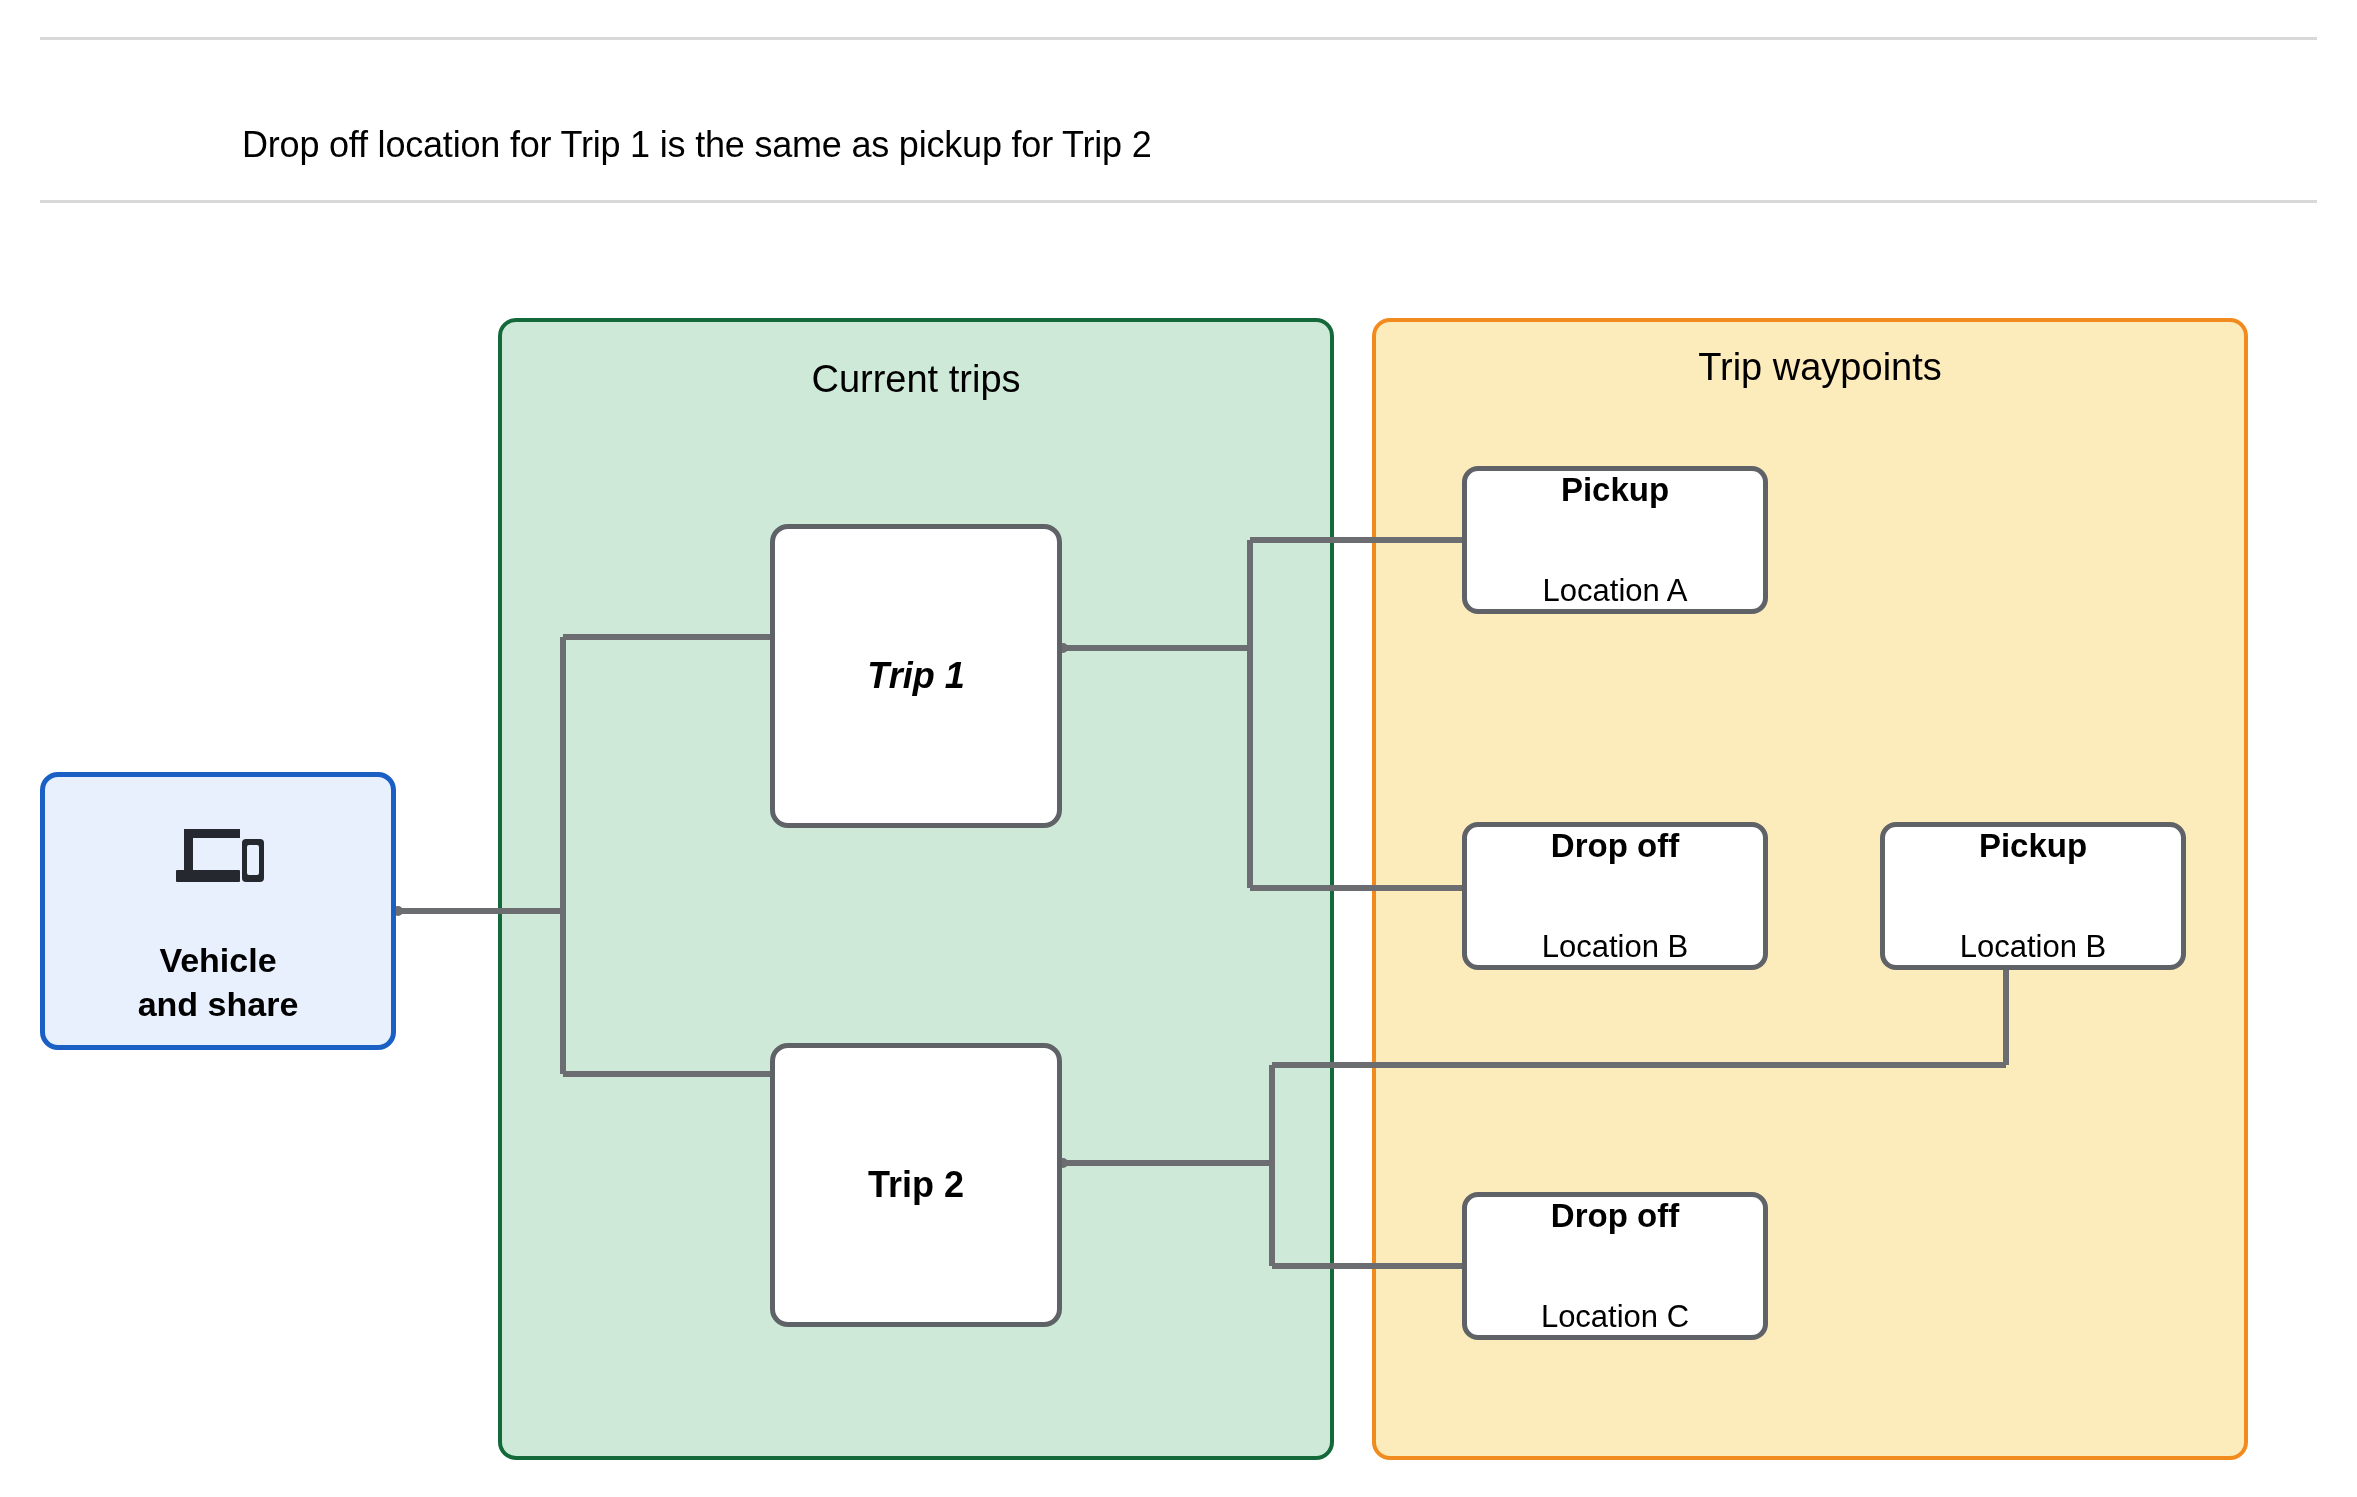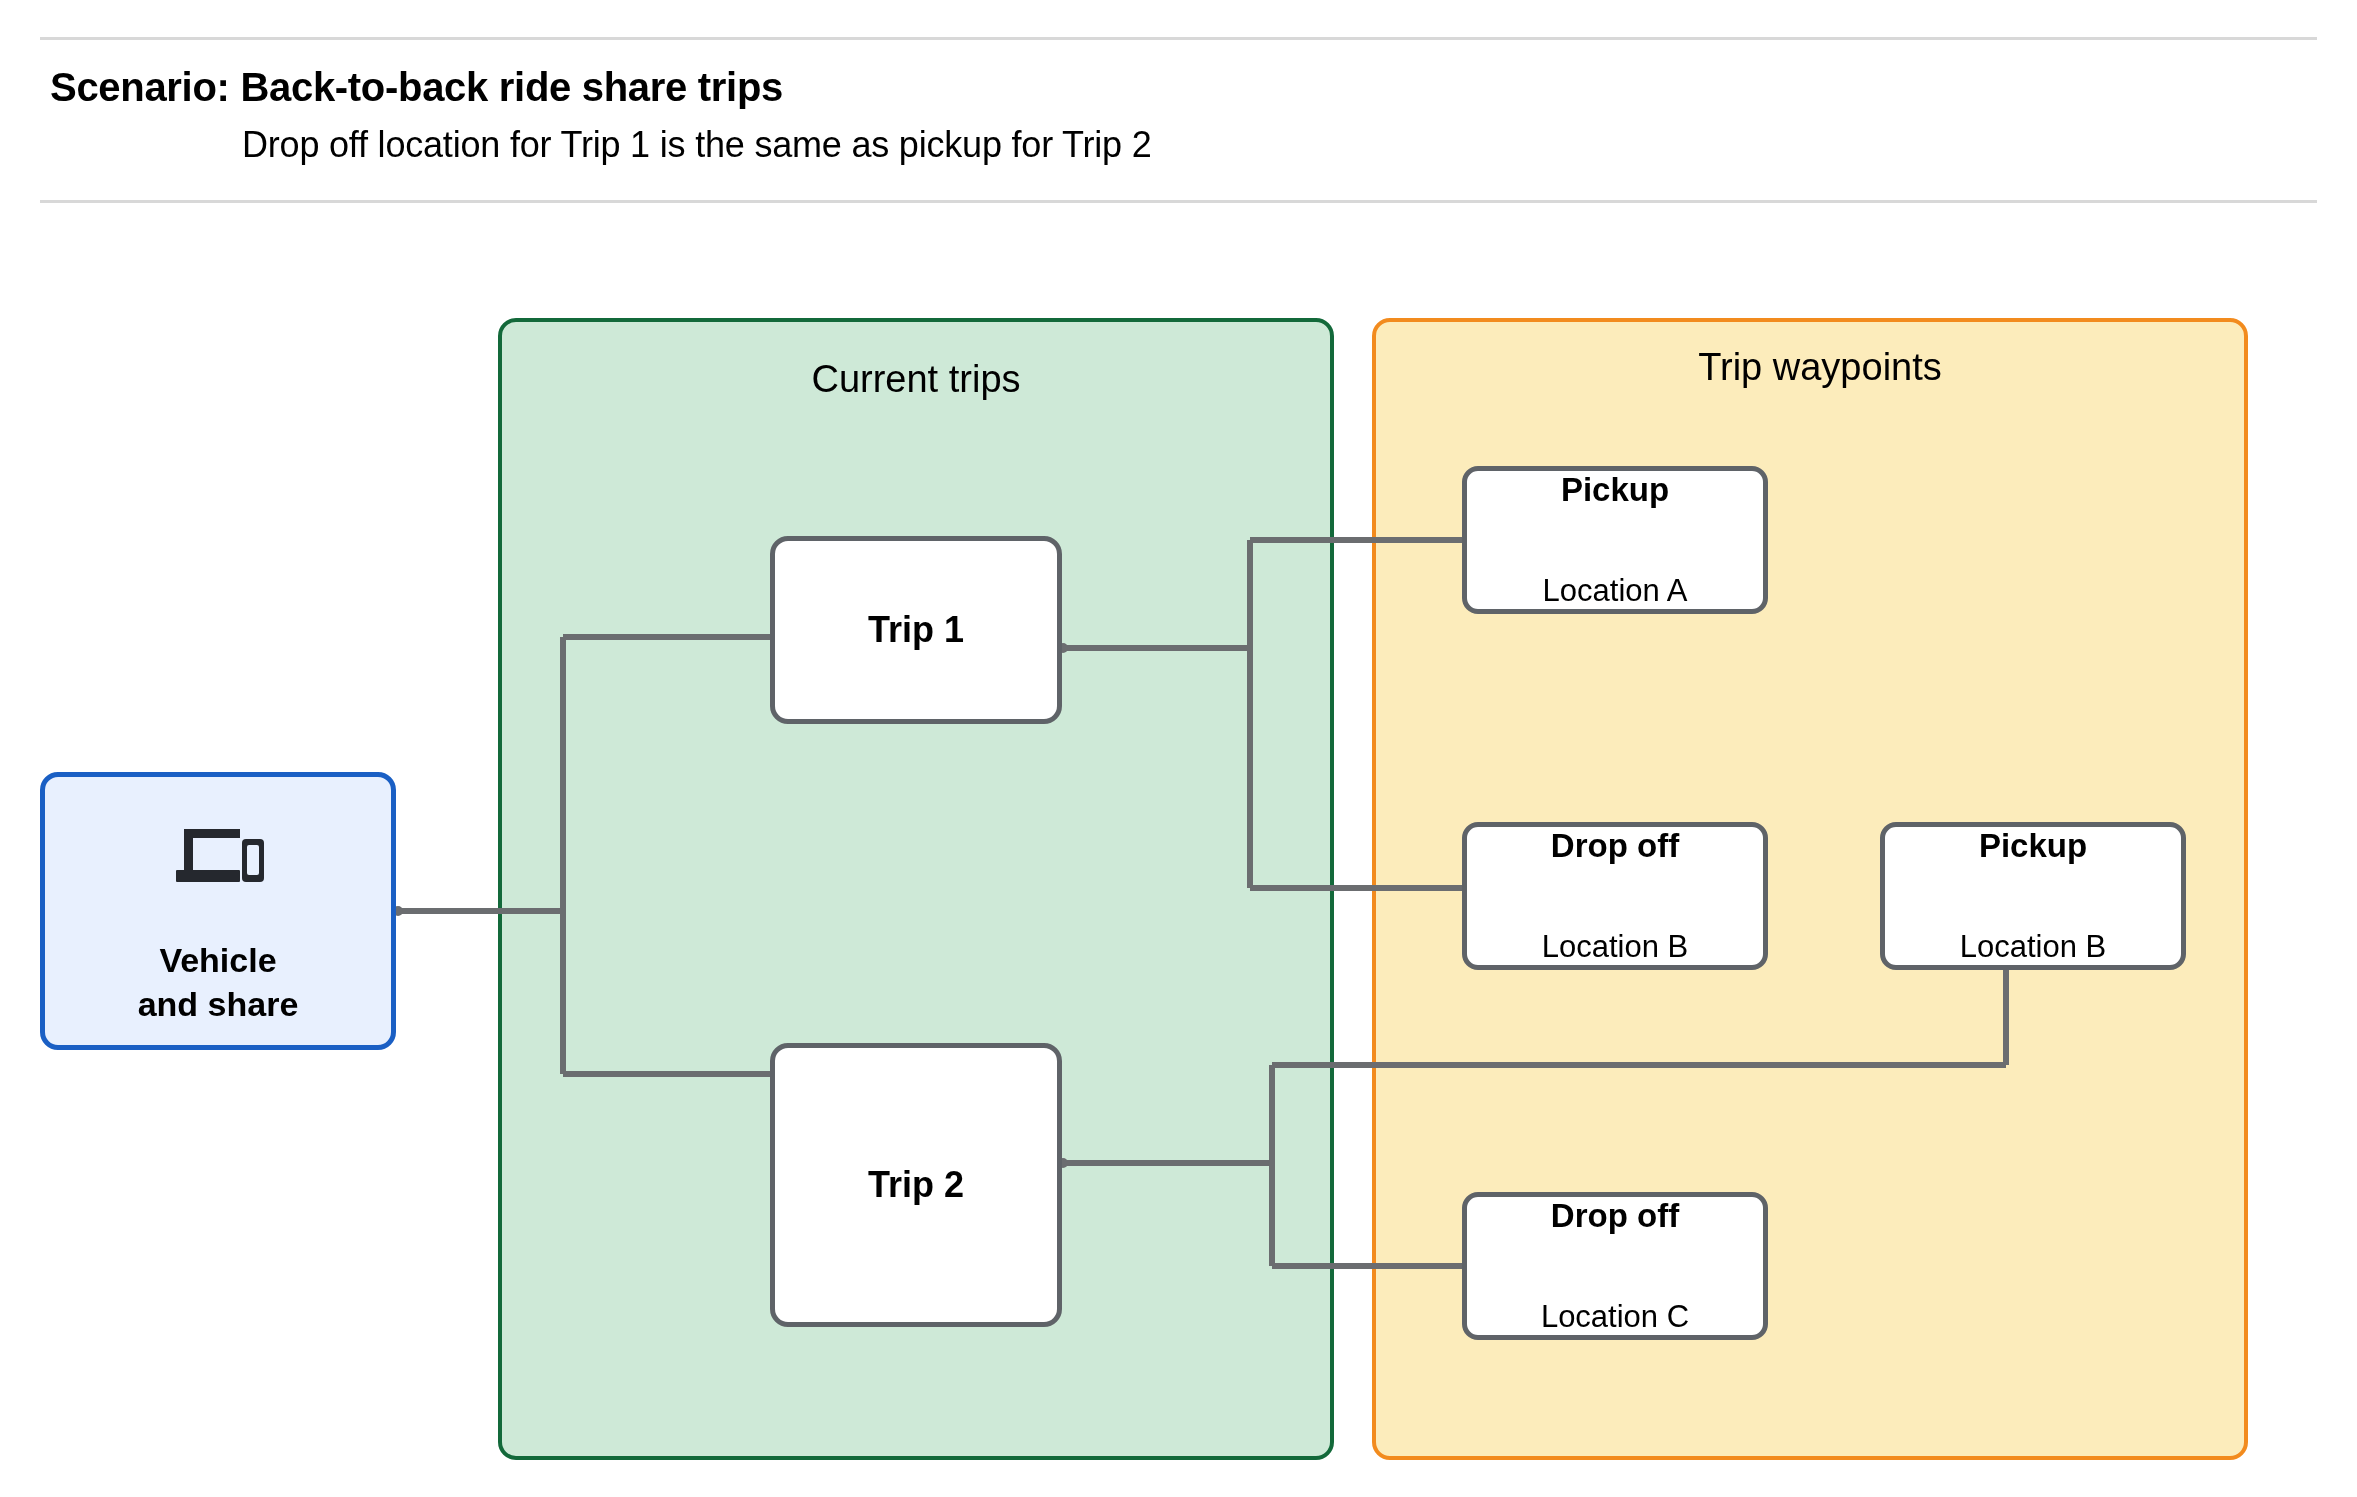--- a/index.html
+++ b/index.html
@@ -74,21 +74,21 @@
 
   
   .trip-node {
     position: absolute;
     background: #ffffff;
     border: 5px solid #5f6368;
     border-radius: 18px;
     display: flex; align-items: center; justify-content: center;
     font-size: 36px; font-weight: bold; color: #000000;
   }
-  #trip-1 { left: 770px; top: 536px; width: 292px; height: 188px; }
+  #trip-1 { left: 770px; top: 524px; width: 292px; height: 304px; font-style: italic; }
   #trip-2 { left: 770px; top: 1043px; width: 292px; height: 284px; }
 
   
   .waypoint-node {
     position: absolute;
     background: #ffffff;
     border: 5px solid #5f6368;
     border-radius: 16px;
     display: flex; flex-direction: column;
     align-items: center; justify-content: space-between;
@@ -113,21 +113,20 @@
     pointer-events: none;
   }
   #connectors path { fill: none; stroke: #6b6d70; stroke-width: 6; }
   #connectors circle { fill: #6b6d70; }
 </style>
 </head>
 <body>
 
 <div id="header">
   <div class="rule" id="rule-top"></div>
-  <div id="scenario-title">Scenario: Back-to-back ride share trips</div>
   <div id="scenario-subtitle">Drop off  location for Trip 1 is the same as pickup for Trip 2</div>
   <div class="rule" id="rule-bottom"></div>
 </div>
 
 <div class="group" id="group-current-trips">
   <div class="group-title">Current trips</div>
 </div>
 
 <div class="group" id="group-trip-waypoints">
   <div class="group-title">Trip waypoints</div>

